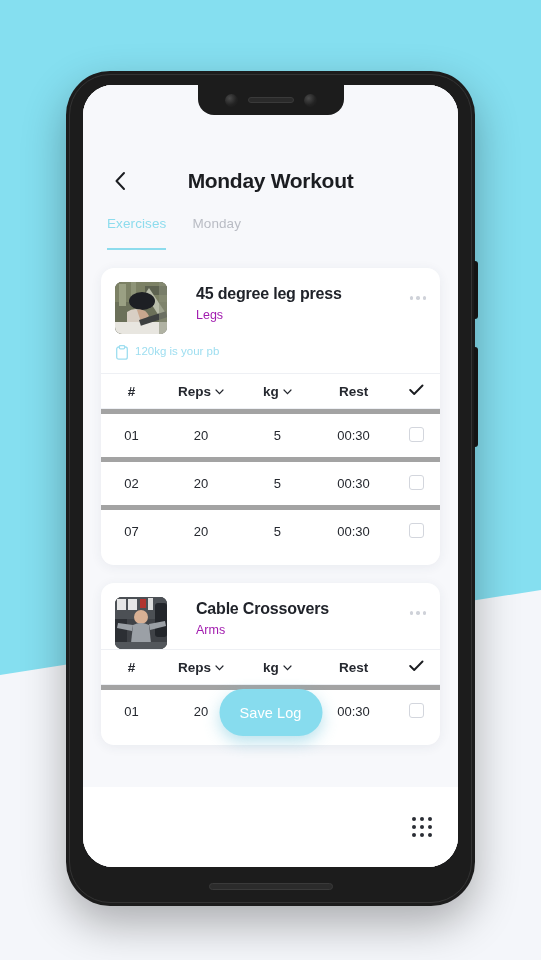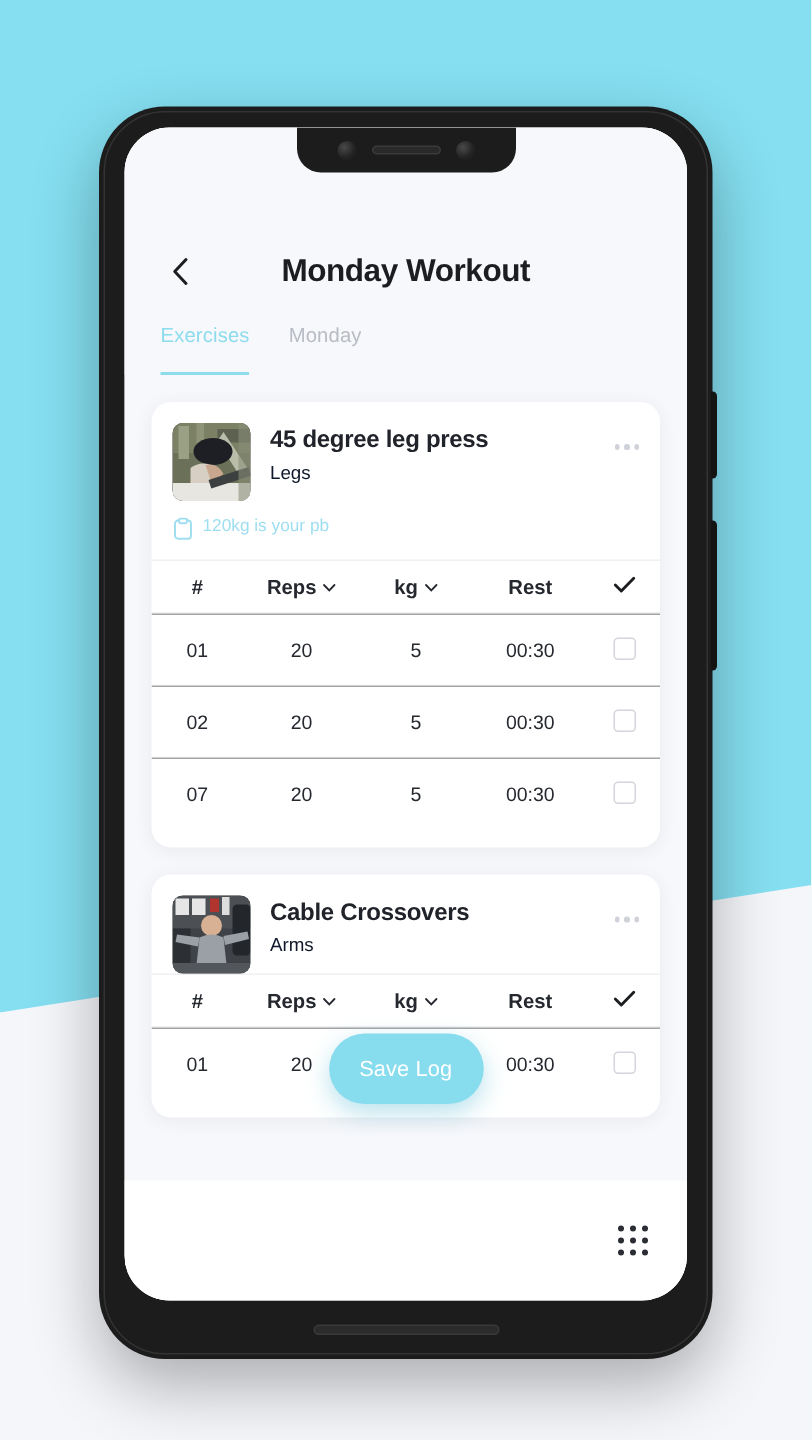--- a/index.html
+++ b/index.html
@@ -177,20 +177,21 @@
     box-shadow: 0 2px 12px rgba(40,50,80,0.07);
     margin-bottom: 18px;
     overflow: hidden;
   }
 
   .card-head {
     display: flex;
     align-items: flex-start;
     padding: 14px 14px 0 14px;
     position: relative;
+    gap: 16px;
   }
 
   .thumb {
     width: 52px; height: 52px;
     border-radius: 7px;
     flex: none;
     overflow: hidden;
     background: #555;
   }
   .thumb svg { display: block; }
@@ -202,21 +203,21 @@
     min-width: 0;
   }
   .ex-name {
     font-size: 16px;
     font-weight: bold;
     color: #20232a;
     letter-spacing: -0.2px;
   }
   .ex-group {
     font-size: 12.5px;
-    color: #0f172a;
+    color: #a21caf;
     margin-top: 5px;
   }
 
   .more-dots {
     flex: none;
     display: flex;
     gap: 3px;
     align-items: center;
     padding-top: 14px;
     cursor: pointer;
@@ -238,21 +239,21 @@
     font-size: 11.5px;
     color: #9edef0;
   }
 
   
   .tbl { width: 100%; }
   .tr {
     display: flex;
     align-items: center;
     height: 48px;
-    border-top: 1px solid #a3a3a3;
+    border-top: 5px solid #a3a3a3;
   }
   .tr.head {
     height: 36px;
     border-top: 1px solid #eef0f4;
     border-bottom: 1px solid #eef0f4;
   }
   .tr .c { text-align: center; font-size: 13px; color: #25282f; }
   .c1 { width: 18%; }
   .c2 { width: 23%; }
   .c3 { width: 22%; }

